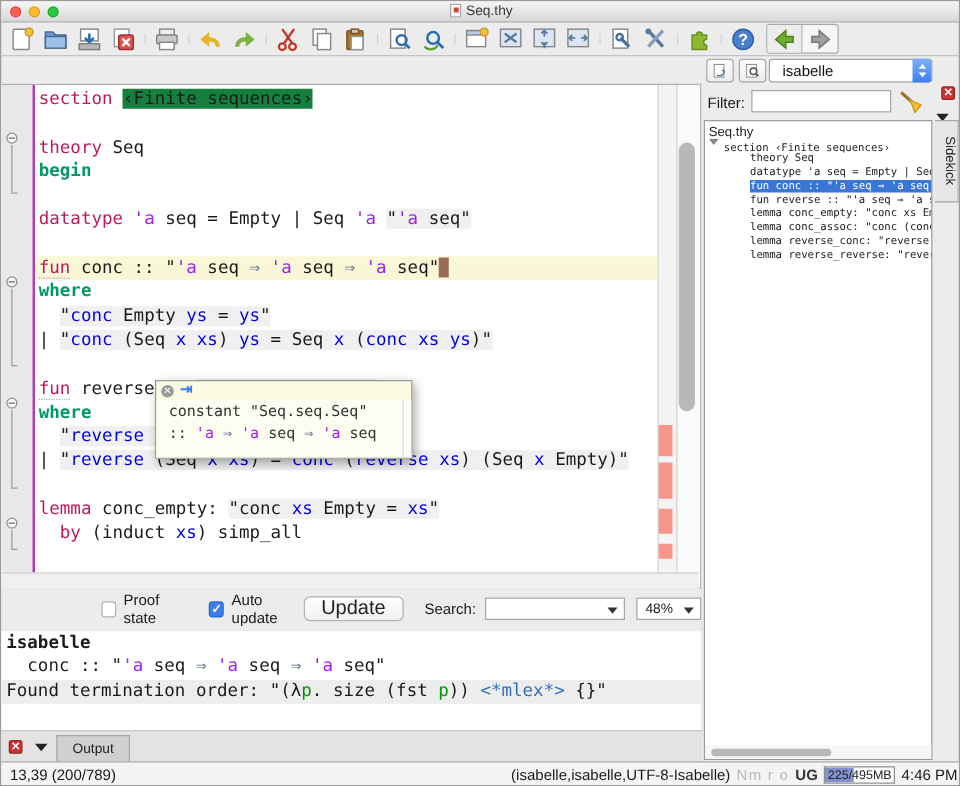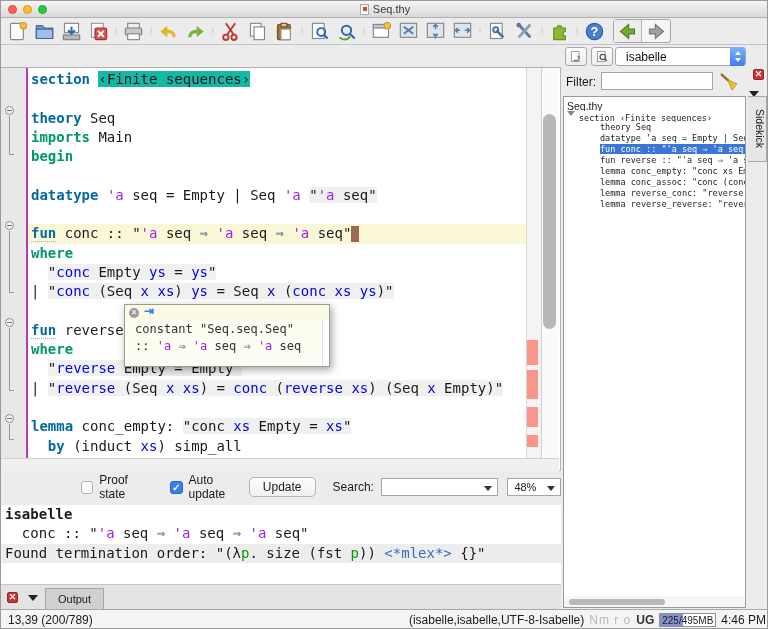--- a/index.html
+++ b/index.html
@@ -44,29 +44,29 @@
   .gutter { position:absolute; left:0; top:0; width:25px; height:390px; background:#e8e8e8; }
   .gutter-line { position:absolute; left:25px; top:0; width:2px; height:390px; background:#b33cb3; }
   .fold-circle { position:absolute; width:9px; height:9px; border:1px solid #8e8e8e; border-radius:50%; background:#f4f4f4; }
   .fold-circle::after { content:""; position:absolute; left:1px; top:3px; width:5px; height:1px; background:#707070; }
   .fold-vline { position:absolute; width:1px; background:#9a9a9a; }
   .fold-tick { position:absolute; width:5px; height:1px; background:#9a9a9a; }
   .code { position:absolute; left:27px; top:0; width:498px; height:390px; overflow:hidden; padding-top:2px;
     font-family:"DejaVu Sans Mono", monospace; font-size:14px; }
   .cl { height:19.3px; line-height:19.3px; white-space:pre; padding-left:3px; color:#1a1a1a; }
   .cl.cur { background:#faf7d6; }
-  .k1 { color:#0369a1; font-weight:bold; }
+  .k1 { color:#be185d; font-weight:normal; }
   .k2 { color:#009966; font-weight:bold; }
   .fv { color:#0000e6; }
   .tv { color:#a020f0; }
   .bv { color:#009900; }
   .sym { color:#5a6b8c; }
   .link { color:#3070c0; }
   .q { background:#f0f0f0; }
-  .cart { background:#14b8a6; }
+  .cart { background:#15803d; }
   .b { font-weight:bold; }
   .u { border-bottom:1px dotted #a8b0c8; }
   .caret { display:inline-block; width:8px; height:16px; background:#9a6a57; vertical-align:middle; }
   .overview { position:absolute; left:525px; top:0; width:15px; height:390px; background:#f4f4f4; border-left:1px solid #d6d6d6; }
   .omark { position:absolute; left:526px; width:11px; background:#f9958b; }
   .vscroll { position:absolute; left:540px; top:0; width:18px; height:390px; background:#fafafa; border-left:1px solid #d0d0d0; }
   .vthumb { position:absolute; left:542px; top:46px; width:13px; height:215px; background:#b8b8b8; border-radius:7px; }
   .hscroll { position:absolute; left:0; top:390px; width:558px; height:13px; background:#f0f0f0; border-top:1px solid #d0d0d0; }
 
   
@@ -96,21 +96,21 @@
   .tree-hthumb { position:absolute; left:568px; top:598px; width:96px; height:6px; background:#b8b8b8; border-radius:3px; }
   .sidekick-tab { position:absolute; left:747px; top:95px; width:19px; height:66px; background:#e6e6e6; border:1px solid #a8a8a8; border-left:none;
     writing-mode:vertical-rl; text-align:center; font-size:10.5px; color:#222; }
 
   
   .outpanel { position:absolute; left:0; top:470px; width:560px; height:138px; background:#ececec; }
   .out-controls { position:absolute; left:80px; top:6px; height:20px; display:flex; align-items:center; font-size:12px; color:#1a1a1a; }
   .cb { width:13px; height:13px; border-radius:3px; margin-right:6px; }
   .cb.off { background:#fff; border:1px solid #b0b0b0; }
   .cb.on { background:#3a7df0; border:1px solid #2a66cc; color:#fff; font-size:10px; line-height:12px; text-align:center; font-weight:bold; }
-  .upd-btn { height:20px; padding:0 13px; background:linear-gradient(#ffffff,#f0f0f0); border:1px solid #b4b4b4; border-radius:5px; font-size:12px; color:#222; line-height:18px; }
+  .upd-btn { height:20px; padding:0 13px; background:linear-gradient(#ffffff,#f0f0f0); border:1px solid #b4b4b4; border-radius:5px; font-size:16px; color:#222; line-height:18px; }
   .srch-lbl { margin-left:17px; }
   .srch-combo { margin-left:7px; width:126px; height:18px; background:#fff; border:1px solid #a6a6a6; position:relative; }
   .srch-combo::after, .zoom-combo::after { content:""; position:absolute; right:5px; top:7px; border:4px solid transparent; border-top:5px solid #333; }
   .zoom-combo { margin-left:9px; width:57px; height:18px; background:#fff; border:1px solid #a6a6a6; position:relative; font-size:11px; color:#222; line-height:16px; padding-left:6px; }
   .out-text { position:absolute; left:0; top:34px; width:560px; height:79px; background:#fff;
     font-family:"DejaVu Sans Mono", monospace; font-size:14px; }
   .out-text .cl { padding-left:4px; }
   .out-text .cl.band { background:#ededed; }
   .out-tabbar { position:absolute; left:0; top:113px; width:560px; height:25px; background:#e3e3e3; border-top:1px solid #c6c6c6; }
   .out-tab { position:absolute; left:44px; top:3px; height:21px; padding:0 12px; background:#d0d0d0; border:1px solid #a8a8a8; border-bottom:none; font-size:11px; color:#222; line-height:20px; }
@@ -328,21 +328,20 @@
     <div class="fold-vline" style="left:8px; top:260px; height:62px;"></div>
     <div class="fold-tick" style="left:8px; top:322px;"></div>
     <div class="fold-circle" style="left:4px; top:346px;"></div>
     <div class="fold-vline" style="left:8px; top:356px; height:15px;"></div>
     <div class="fold-tick" style="left:8px; top:371px;"></div>
 
     <div class="code" id="code">
         <div class="cl"><span class="k1">section</span><span> </span><span class="cart">‹Finite sequences›</span></div>
         <div class="cl"></div>
         <div class="cl"><span class="k1">theory</span><span> Seq</span></div>
-        <div class="cl"><span class="k2">imports</span><span> Main</span></div>
         <div class="cl"><span class="k2">begin</span></div>
         <div class="cl"></div>
         <div class="cl"><span class="k1">datatype</span><span> </span><span class="tv">'a</span><span> seq = Empty | Seq </span><span class="tv">'a</span><span> </span><span class="q">"</span><span class="q tv">'a</span><span class="q"> seq"</span></div>
         <div class="cl"></div>
         <div class="cl cur"><span class="k1 u">fun</span><span> conc :: "</span><span class="tv">'a</span><span> seq </span><span class="sym">⇒</span><span> </span><span class="tv">'a</span><span> seq </span><span class="sym">⇒</span><span> </span><span class="tv">'a</span><span> seq"</span><span class="caret"></span></div>
         <div class="cl"><span class="k2">where</span></div>
         <div class="cl"><span>  </span><span class="q">"</span><span class="q fv">conc</span><span class="q"> Empty </span><span class="q fv">ys</span><span class="q"> = </span><span class="q fv">ys</span><span class="q">"</span></div>
         <div class="cl"><span>| </span><span class="q">"</span><span class="q fv">conc</span><span class="q"> (Seq </span><span class="q fv">x</span><span class="q"> </span><span class="q fv">xs</span><span class="q">) </span><span class="q fv">ys</span><span class="q"> = Seq </span><span class="q fv">x</span><span class="q"> (</span><span class="q fv">conc</span><span class="q"> </span><span class="q fv">xs</span><span class="q"> </span><span class="q fv">ys</span><span class="q">)"</span></div>
         <div class="cl"></div>
         <div class="cl"><span class="k1 u">fun</span><span> reverse :: </span><span class="q">"</span><span class="q tv">'a</span><span class="q"> seq </span><span class="q sym">⇒</span><span class="q"> </span><span class="q tv">'a</span><span class="q"> seq"</span></div>

